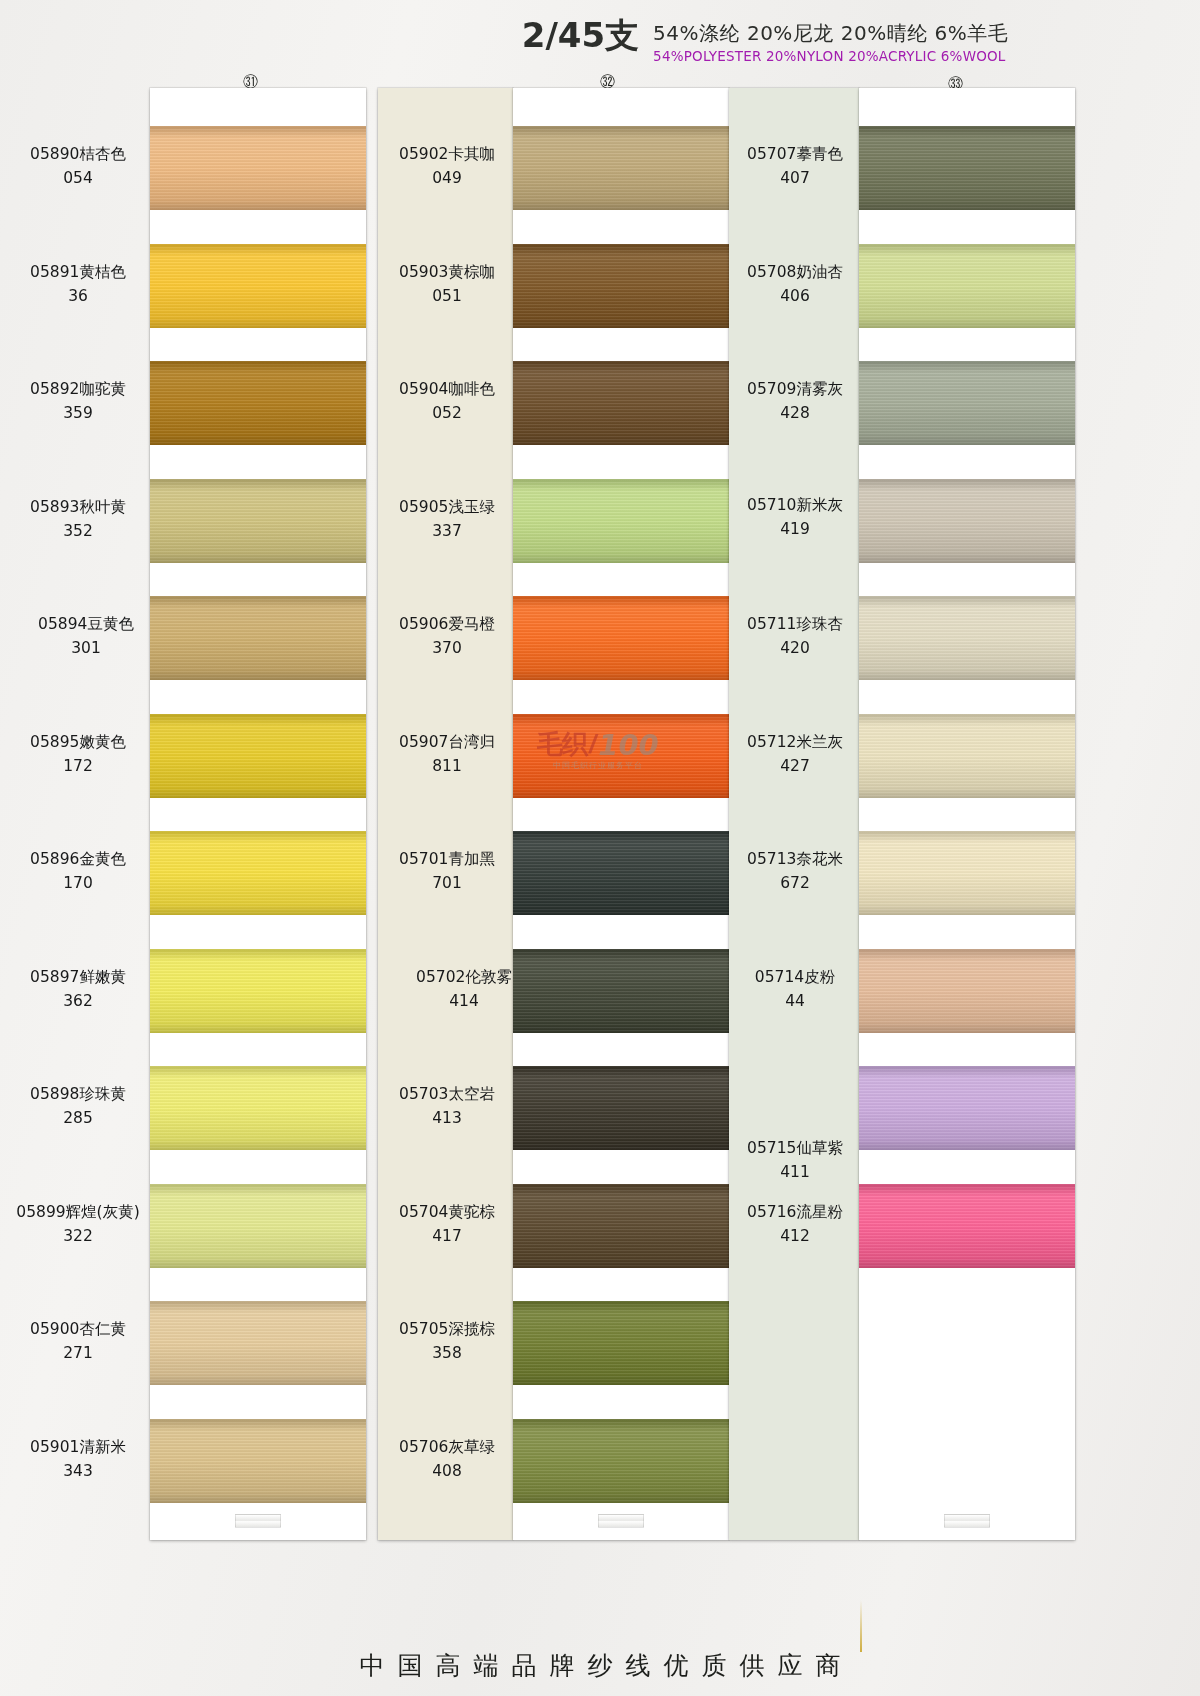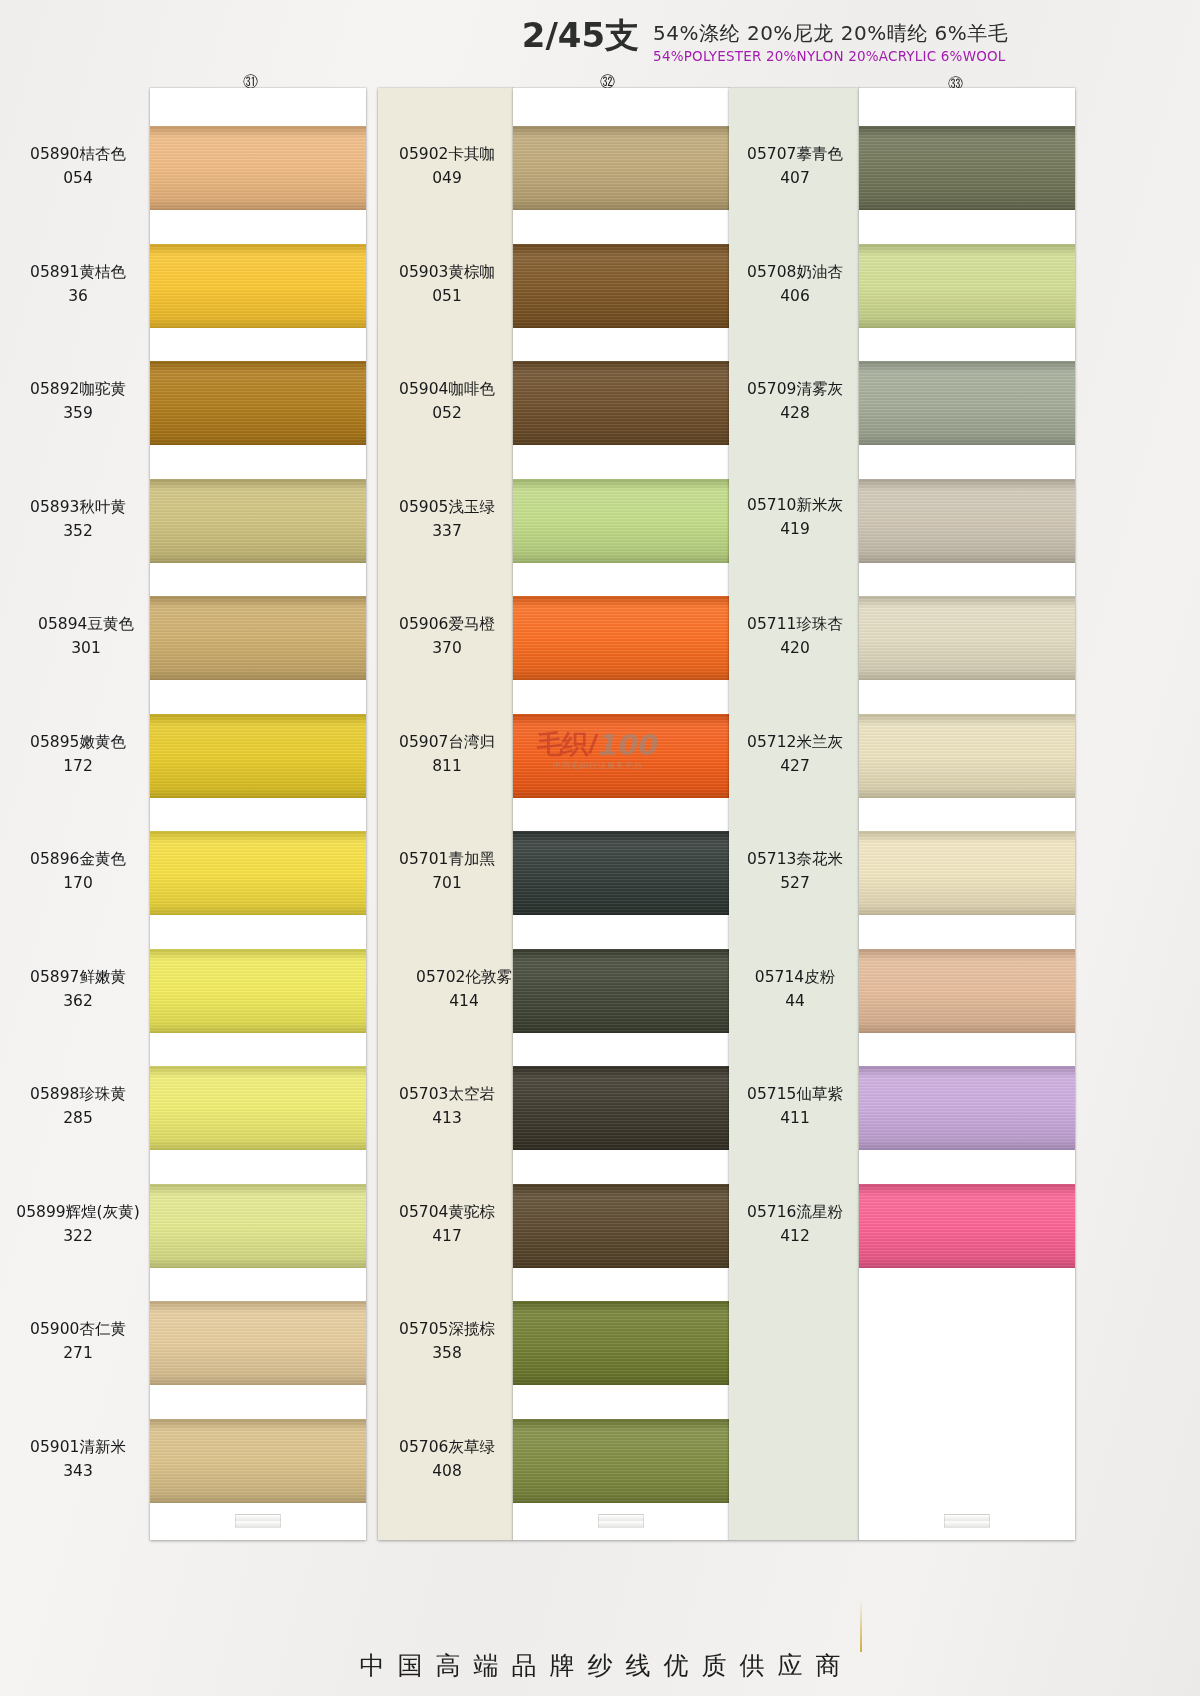--- a/index.html
+++ b/index.html
@@ -330,27 +330,27 @@
     <div class="label" style="left: 733px; width: 124px; top: 612px;">
       <span class="code">05711珍珠杏</span>
       <span class="num">420</span>
     </div>
     <div class="label" style="left: 733px; width: 124px; top: 729.5px;">
       <span class="code">05712米兰灰</span>
       <span class="num">427</span>
     </div>
     <div class="label" style="left: 733px; width: 124px; top: 847px;">
       <span class="code">05713奈花米</span>
-      <span class="num">527</span>
+      <span class="num">672</span>
     </div>
     <div class="label" style="left: 733px; width: 124px; top: 964.5px;">
       <span class="code">05714皮粉</span>
       <span class="num">44</span>
     </div>
-    <div class="label" style="left: 733px; width: 124px; top: 1082px;">
+    <div class="label" style="left: 733px; width: 124px; top: 1136px;">
       <span class="code">05715仙草紫</span>
       <span class="num">411</span>
     </div>
     <div class="label" style="left: 733px; width: 124px; top: 1199.5px;">
       <span class="code">05716流星粉</span>
       <span class="num">412</span>
     </div>
   </div>
 
 <div class="watermark">

